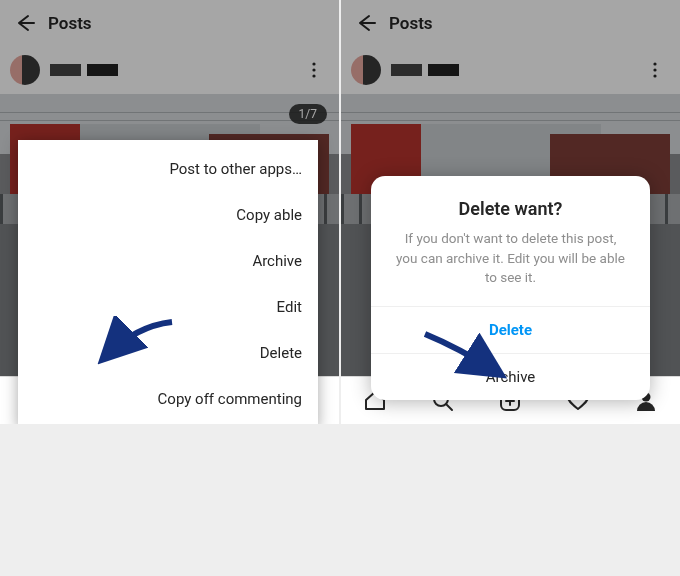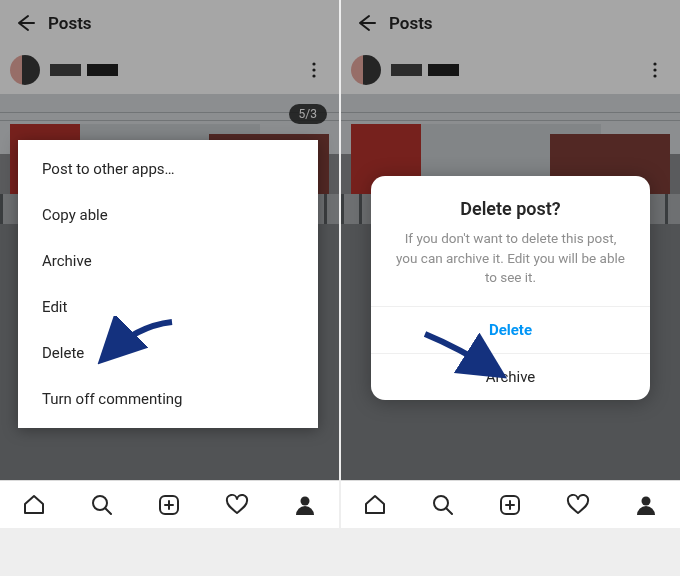--- a/index.html
+++ b/index.html
@@ -1,17 +1,17 @@
 <!DOCTYPE html>
 <html><head>
 <meta charset="utf-8">
 <style>
   * { box-sizing: border-box; margin: 0; padding: 0; }
   body { width: 680px; height: 576px; font-family: -apple-system, "Segoe UI", Roboto, Arial, sans-serif; overflow: hidden; background: #eee; }
-  .wrap { display: flex; width: 680px; height: 528px; gap: 2px; }
+  .wrap { display: flex; width: 680px; height: 424px; gap: 2px; }
   .phone { position: relative; flex: 1 1 50%; height: 100%; background: #f8f8f8; overflow: hidden; }
   .overlay-dim { position: absolute; inset: 0; background: rgba(0,0,0,0.35); pointer-events: none; z-index: 5; }
   .topbar { position: relative; display: flex; align-items: center; height: 46px; padding: 0 8px; background: #fff; z-index: 1; }
   .back-btn { width: 34px; height: 34px; display: flex; align-items: center; justify-content: center; }
   .page-title { font-size: 17px; font-weight: 600; color: #262626; margin-left: 6px; }
   .postrow { position: relative; display: flex; align-items: center; height: 48px; padding: 0 10px; background: #fff; z-index: 1; }
   .avatar { width: 30px; height: 30px; border-radius: 50%; background: linear-gradient(90deg,#e8a9a0 40%, #3a3a3a 40%); }
   .username { width: 68px; height: 12px; margin-left: 10px; background: linear-gradient(90deg,#444 0 45%, #fff 45% 55%, #222 55% 100%); }
   .more-btn { margin-left: auto; width: 30px; height: 30px; display: flex; align-items: center; justify-content: center; }
   .photo { position: relative; height: 434px; background: #8a8d90; z-index: 1; overflow: hidden; }
@@ -20,21 +20,21 @@
   .wire2 { top:26px; }
   .bu1 { position:absolute; top:30px; left:10px; width:70px; height:70px; background:#b6332d; }
   .bu1r { position:absolute; top:30px; left:80px; width:180px; height:70px; background:#c8cccf; }
   .bu2 { position:absolute; top:40px; right:10px; width:120px; height:60px; background:#7e3e38; }
   .rail { position:absolute; top:100px; left:0; right:0; height:30px; background:repeating-linear-gradient(90deg,#5a5e61 0 3px, #a9adb0 3px 18px); }
   .ground { position:absolute; top:130px; left:0; right:0; bottom:0; background:#7d8083; }
   .carousel-badge { position:absolute; top:10px; right:12px; background:rgba(35,35,35,.85); color:#fff; font-size:12px; padding:3px 10px; border-radius:12px; }
   .navbar { position: absolute; left:0; right:0; bottom:0; height:48px; background:#fff; display:flex; border-top:1px solid #dbdbdb; z-index: 10; }
   .navbar .navitem { flex:1; display:flex; align-items:center; justify-content:center; }
   .menu-sheet { position:absolute; left:18px; top:140px; width:300px; background:#fff; box-shadow:0 2px 14px rgba(0,0,0,.35); z-index:20; padding: 6px 0; }
-  .menu-item { padding: 14px 24px; font-size:15px; color:#262626; }
+  .menu-item { padding: 14px 16px; font-size:15px; color:#262626;text-align:right; }
   .dialog { position:absolute; left:30px; right:30px; top:176px; background:#fff; border-radius:14px; z-index:20; overflow:hidden; box-shadow:0 2px 20px rgba(0,0,0,.3); }
   .dialog-body { padding:22px 22px 18px; text-align:center; }
   .dialog-title { font-size:18px; font-weight:600; color:#262626; margin-bottom:10px; }
   .dialog-text { font-size:13.5px; color:#8e8e8e; line-height:1.45; }
   .dialog-btn { border-top:1px solid #efefef; text-align:center; padding:14px 0; font-size:15px; }
   .dialog-delete { color:#0095f6; font-weight:700; }
   .dialog-archive { color:#262626; }
   .arrow { position:absolute; z-index:25; pointer-events:none; }
   svg { display:block; }
   .stroke { stroke:#262626; stroke-width:2; fill:none; stroke-linecap:round; stroke-linejoin:round; }
@@ -70,21 +70,21 @@
 
     <div class="photo">
       <div class="sky"></div>
         <div class="wire"></div>
         <div class="wire wire2"></div>
       <div class="bu1"></div>
         <div class="bu1r"></div>
         <div class="bu2"></div>
       <div class="rail"></div>
         <div class="ground"></div>
-      <div class="carousel-badge">5/3</div>
+      <div class="carousel-badge">1/7</div>
     </div>
 
     <div class="navbar">
       <div class="navitem">
           <svg width="24" height="24">
             <path class="stroke" d="M3 11 L12 3 L21 11 V20 H3 Z"></path>
           </svg>
         </div>
       <div class="navitem">
           <svg width="24" height="24">
@@ -110,21 +110,21 @@
           </svg>
         </div>
     </div>
 
     <div class="menu-sheet">
       <div class="menu-item">Post to other apps…</div>
       <div class="menu-item">Copy able</div>
       <div class="menu-item">Archive</div>
       <div class="menu-item">Edit</div>
       <div class="menu-item">Delete</div>
-      <div class="menu-item">Turn off commenting</div>
+      <div class="menu-item">Copy off commenting</div>
     </div>
 
     <svg class="arrow" style="left:96px; top:316px;" width="80" height="54">
       <defs>
           <marker id="ah1" markerWidth="8" markerHeight="8" refX="6" refY="4" orient="auto">
             <path d="M0 0 L8 4 L0 8 Z" fill="#14317e"></path>
           </marker>
         </defs>
       <path d="M76 6 Q40 10 10 40" stroke="#14317e" stroke-width="6" fill="none" marker-end="url(#ah1)"></path>
     </svg>
@@ -191,21 +191,21 @@
       <div class="navitem">
           <svg width="24" height="24">
             <circle cx="12" cy="8" r="4.5" fill="#262626"></circle>
             <path d="M3 22 a9 9 0 0 1 18 0 Z" fill="#262626"></path>
           </svg>
         </div>
     </div>
 
     <div class="dialog">
       <div class="dialog-body">
-        <div class="dialog-title">Delete post?</div>
+        <div class="dialog-title">Delete want?</div>
         <div class="dialog-text">If you don't want to delete this post, you can archive it. Edit you will be able to see it.</div>
       </div>
       <div class="dialog-btn dialog-delete">Delete</div>
       <div class="dialog-btn dialog-archive">Archive</div>
     </div>
 
     <svg class="arrow" style="left:78px; top:328px;" width="90" height="60">
       <defs>
           <marker id="ah2" markerWidth="8" markerHeight="8" refX="6" refY="4" orient="auto">
             <path d="M0 0 L8 4 L0 8 Z" fill="#14317e"></path>

